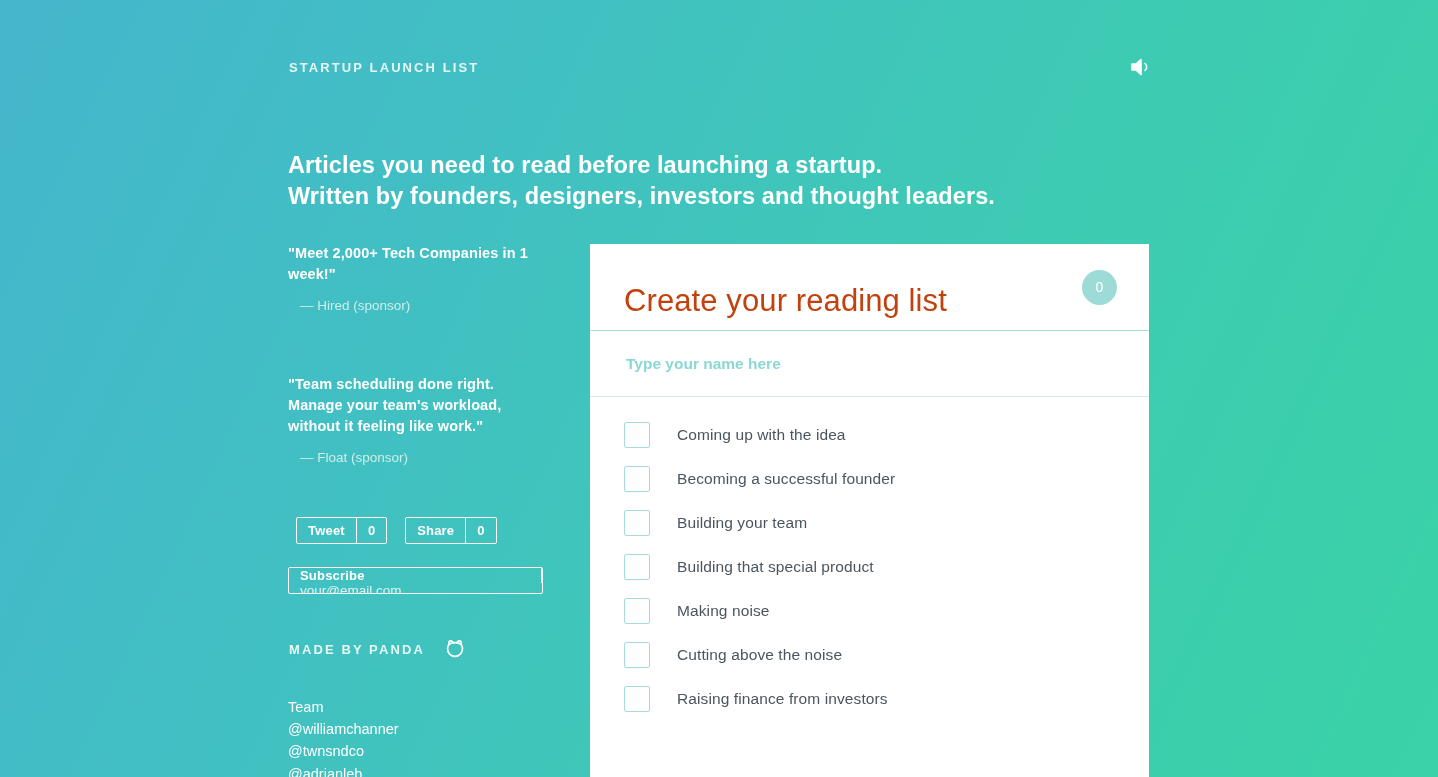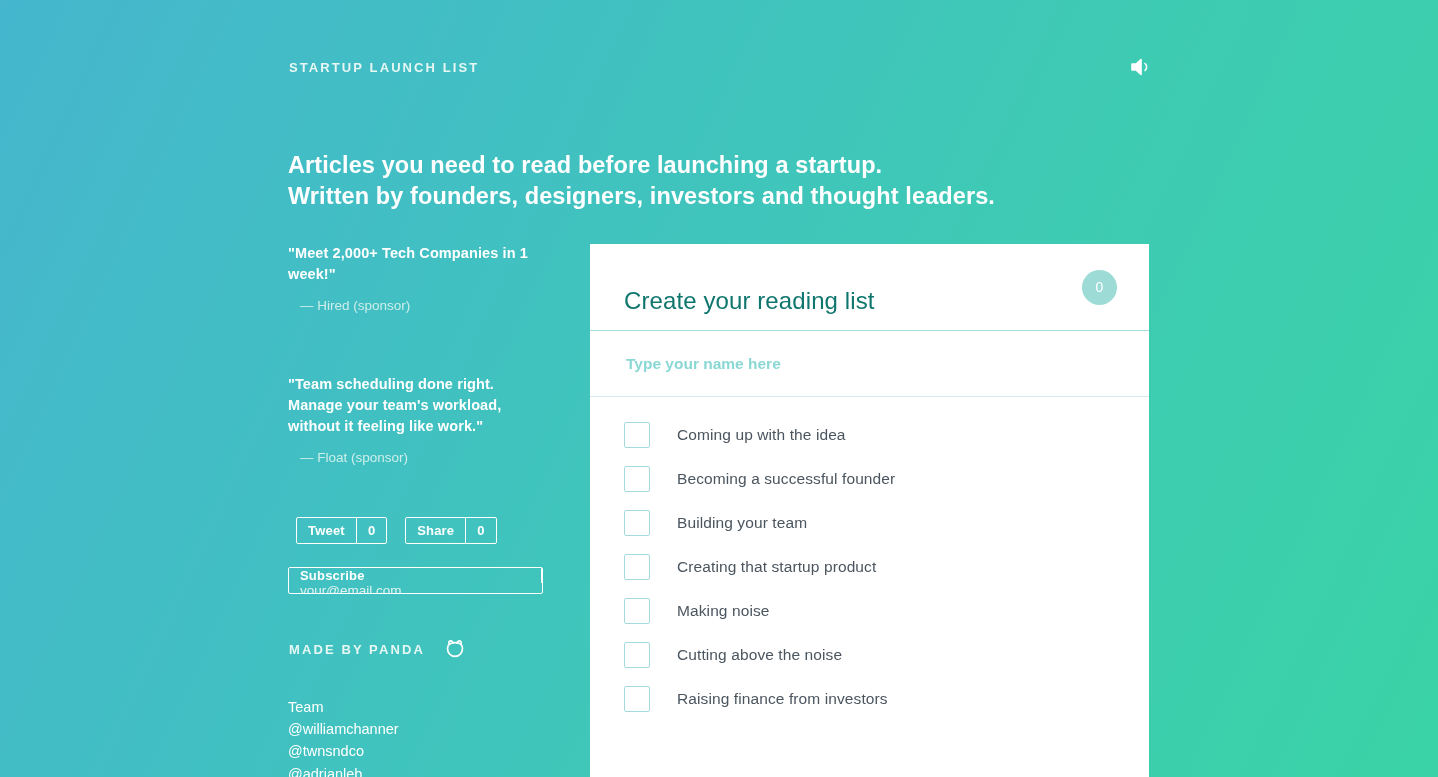--- a/index.html
+++ b/index.html
@@ -202,22 +202,22 @@
   }
   .card-header {
     height: 87px;
     border-bottom: 1px solid #a9dee1;
     display: flex;
     align-items: center;
     padding: 0 32px 0 34px;
   }
   .card-title {
     flex: 1;
-    font-size: 24px;
-    color: #0f766e;
+    font-size: 31px;
+    color: #c2410c;
     letter-spacing: 0.1px;
     margin-top: 27px;
   }
   .count-badge {
     width: 35px;
     height: 35px;
     border-radius: 50%;
     background: #9ddbd7;
     color: #ffffff;
     display: flex;
@@ -351,21 +351,21 @@
       <div class="check-item">
         <span class="checkbox"></span>
         <span class="check-label">Becoming a successful founder</span>
       </div>
       <div class="check-item">
         <span class="checkbox"></span>
         <span class="check-label">Building your team</span>
       </div>
       <div class="check-item">
         <span class="checkbox"></span>
-        <span class="check-label">Creating that startup product</span>
+        <span class="check-label">Building that special product</span>
       </div>
       <div class="check-item">
         <span class="checkbox"></span>
         <span class="check-label">Making noise</span>
       </div>
       <div class="check-item">
         <span class="checkbox"></span>
         <span class="check-label">Cutting above the noise</span>
       </div>
       <div class="check-item">

